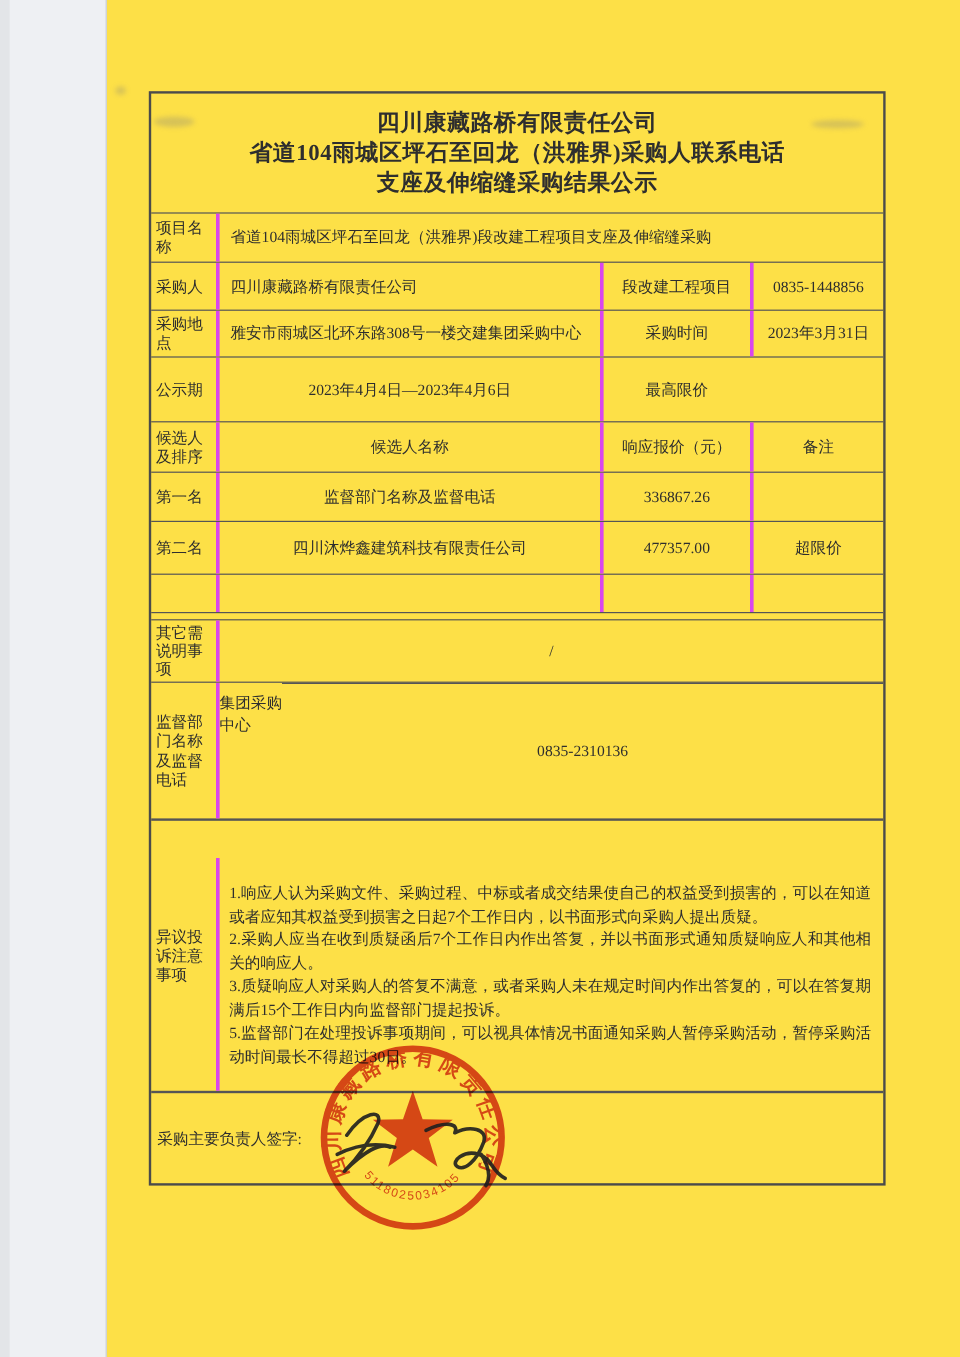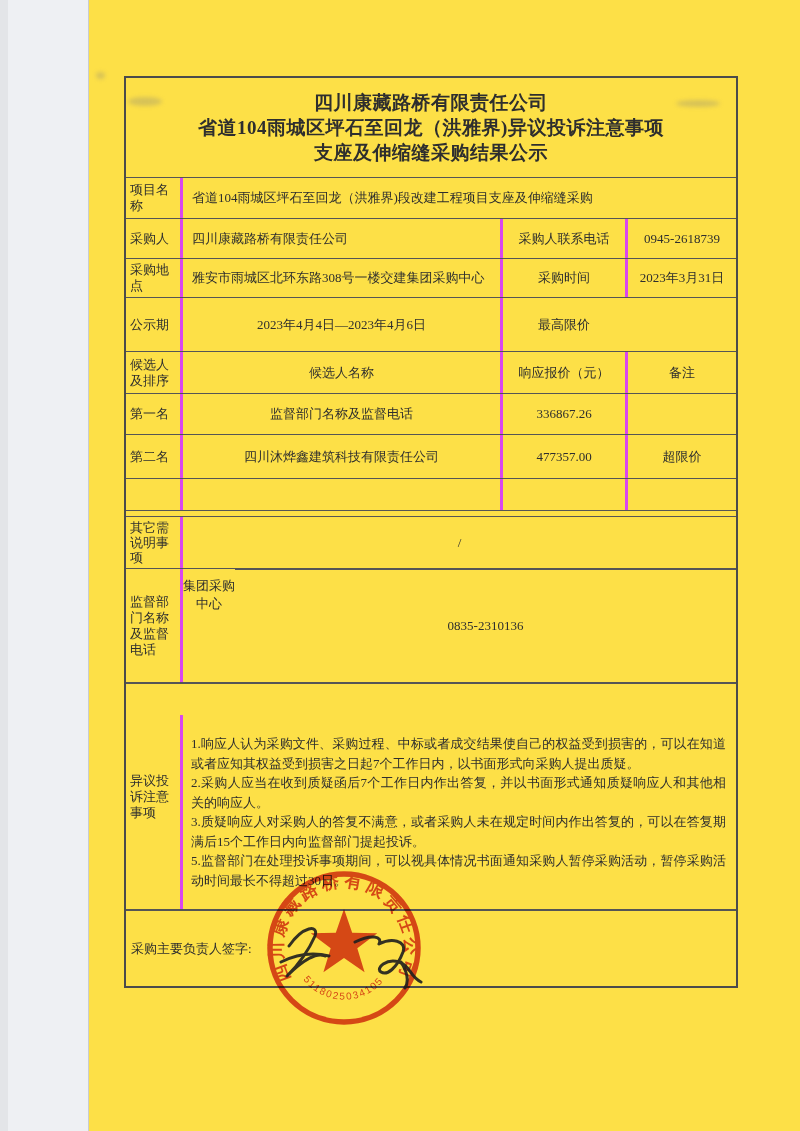--- a/index.html
+++ b/index.html
@@ -33,21 +33,21 @@
   .bt2 { border-top-width:2px; }
   .c { box-sizing:border-box; display:flex; align-items:center; overflow:hidden; }
   .bl { border-left:3px solid #d946ef; }
   .bt { border-top:1px solid #555; }
   .col1 { flex:0 0 54px; padding:2px 4px; line-height:16px; }
   .col2 { flex:0 0 320px; }
   .col3 { flex:0 0 125px; justify-content:center; text-align:center; }
   .col4 { flex:1; justify-content:center; text-align:center; }
   .grow { flex:1; }
   .left { padding-left:9px; }
-  .center { justify-content:center; text-align:center; }
+  .center { justify-content:center; }
   .stack { flex:1; display:flex; flex-direction:row; }
   .title-row {
     height:99px; flex-direction:column; justify-content:center; align-items:center;
     font-size:19px; font-weight:bold; line-height:25px; letter-spacing:.5px;
   }
   .obj {
     flex:1; display:flex; flex-direction:column; justify-content:center;
     padding:6px 10px 6px 8px; line-height:19.5px;margin-top:31px;
   }
   .obj div { text-align:justify; }
@@ -70,34 +70,34 @@
   <div class="edge-strip"></div>
   <div class="edge-strip2"></div>
   <div class="smudge" style="left:128px;top:97px;width:34px;height:9px;"></div>
   <div class="smudge" style="left:676px;top:100px;width:44px;height:7px;"></div>
   <div class="smudge" style="left:96px;top:72px;width:9px;height:7px;"></div>
 
   <div class="doc">
 
     <div class="row first title-row">
       <div>四川康藏路桥有限责任公司</div>
-      <div>省道104雨城区坪石至回龙（洪雅界)异议投诉注意事项</div>
+      <div>省道104雨城区坪石至回龙（洪雅界)采购人联系电话</div>
       <div>支座及伸缩缝采购结果公示</div>
     </div>
 
     <div class="row" style="height:41px">
       <div class="c col1 lab">项目名称</div>
       <div class="c grow bl left">省道104雨城区坪石至回龙（洪雅界)段改建工程项目支座及伸缩缝采购</div>
     </div>
 
     <div class="row" style="height:40px">
       <div class="c col1 lab">采购人</div>
       <div class="c col2 bl left">四川康藏路桥有限责任公司</div>
-      <div class="c col3 bl">采购人联系电话</div>
-      <div class="c col4 bl">0945-2618739</div>
+      <div class="c col3 bl">段改建工程项目</div>
+      <div class="c col4 bl">0835-1448856</div>
     </div>
 
     <div class="row" style="height:39px">
       <div class="c col1 lab">采购地点</div>
       <div class="c col2 bl left">雅安市雨城区北环东路308号一楼交建集团采购中心</div>
       <div class="c col3 bl">采购时间</div>
       <div class="c col4 bl">2023年3月31日</div>
     </div>
 
     <div class="row" style="height:54px">

